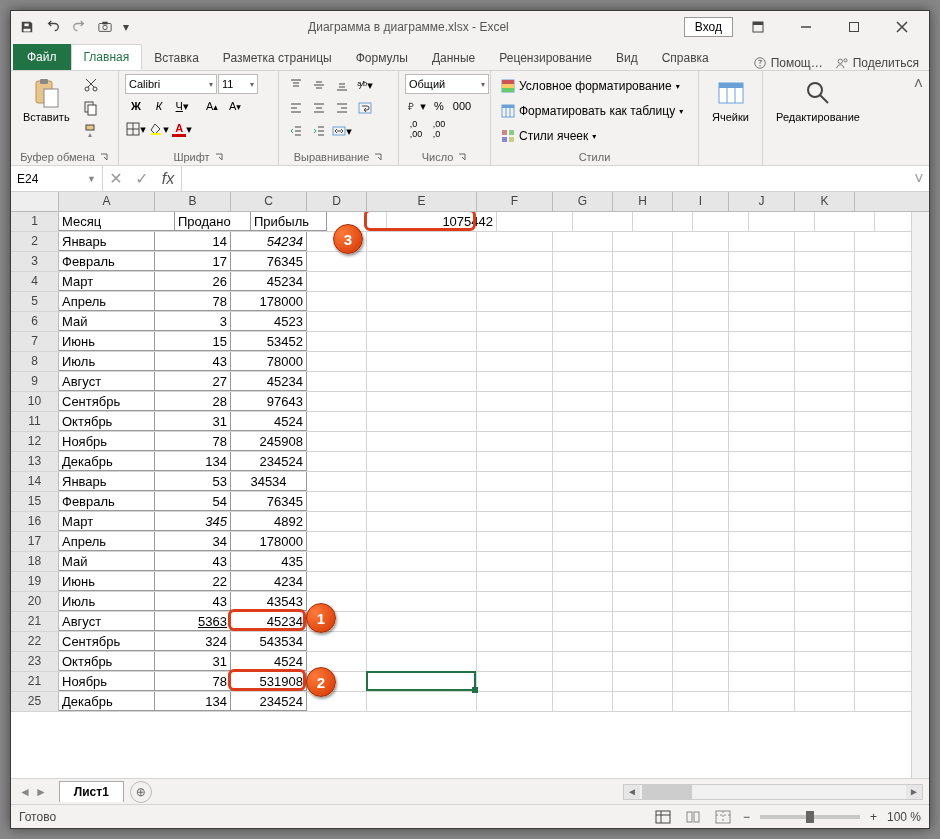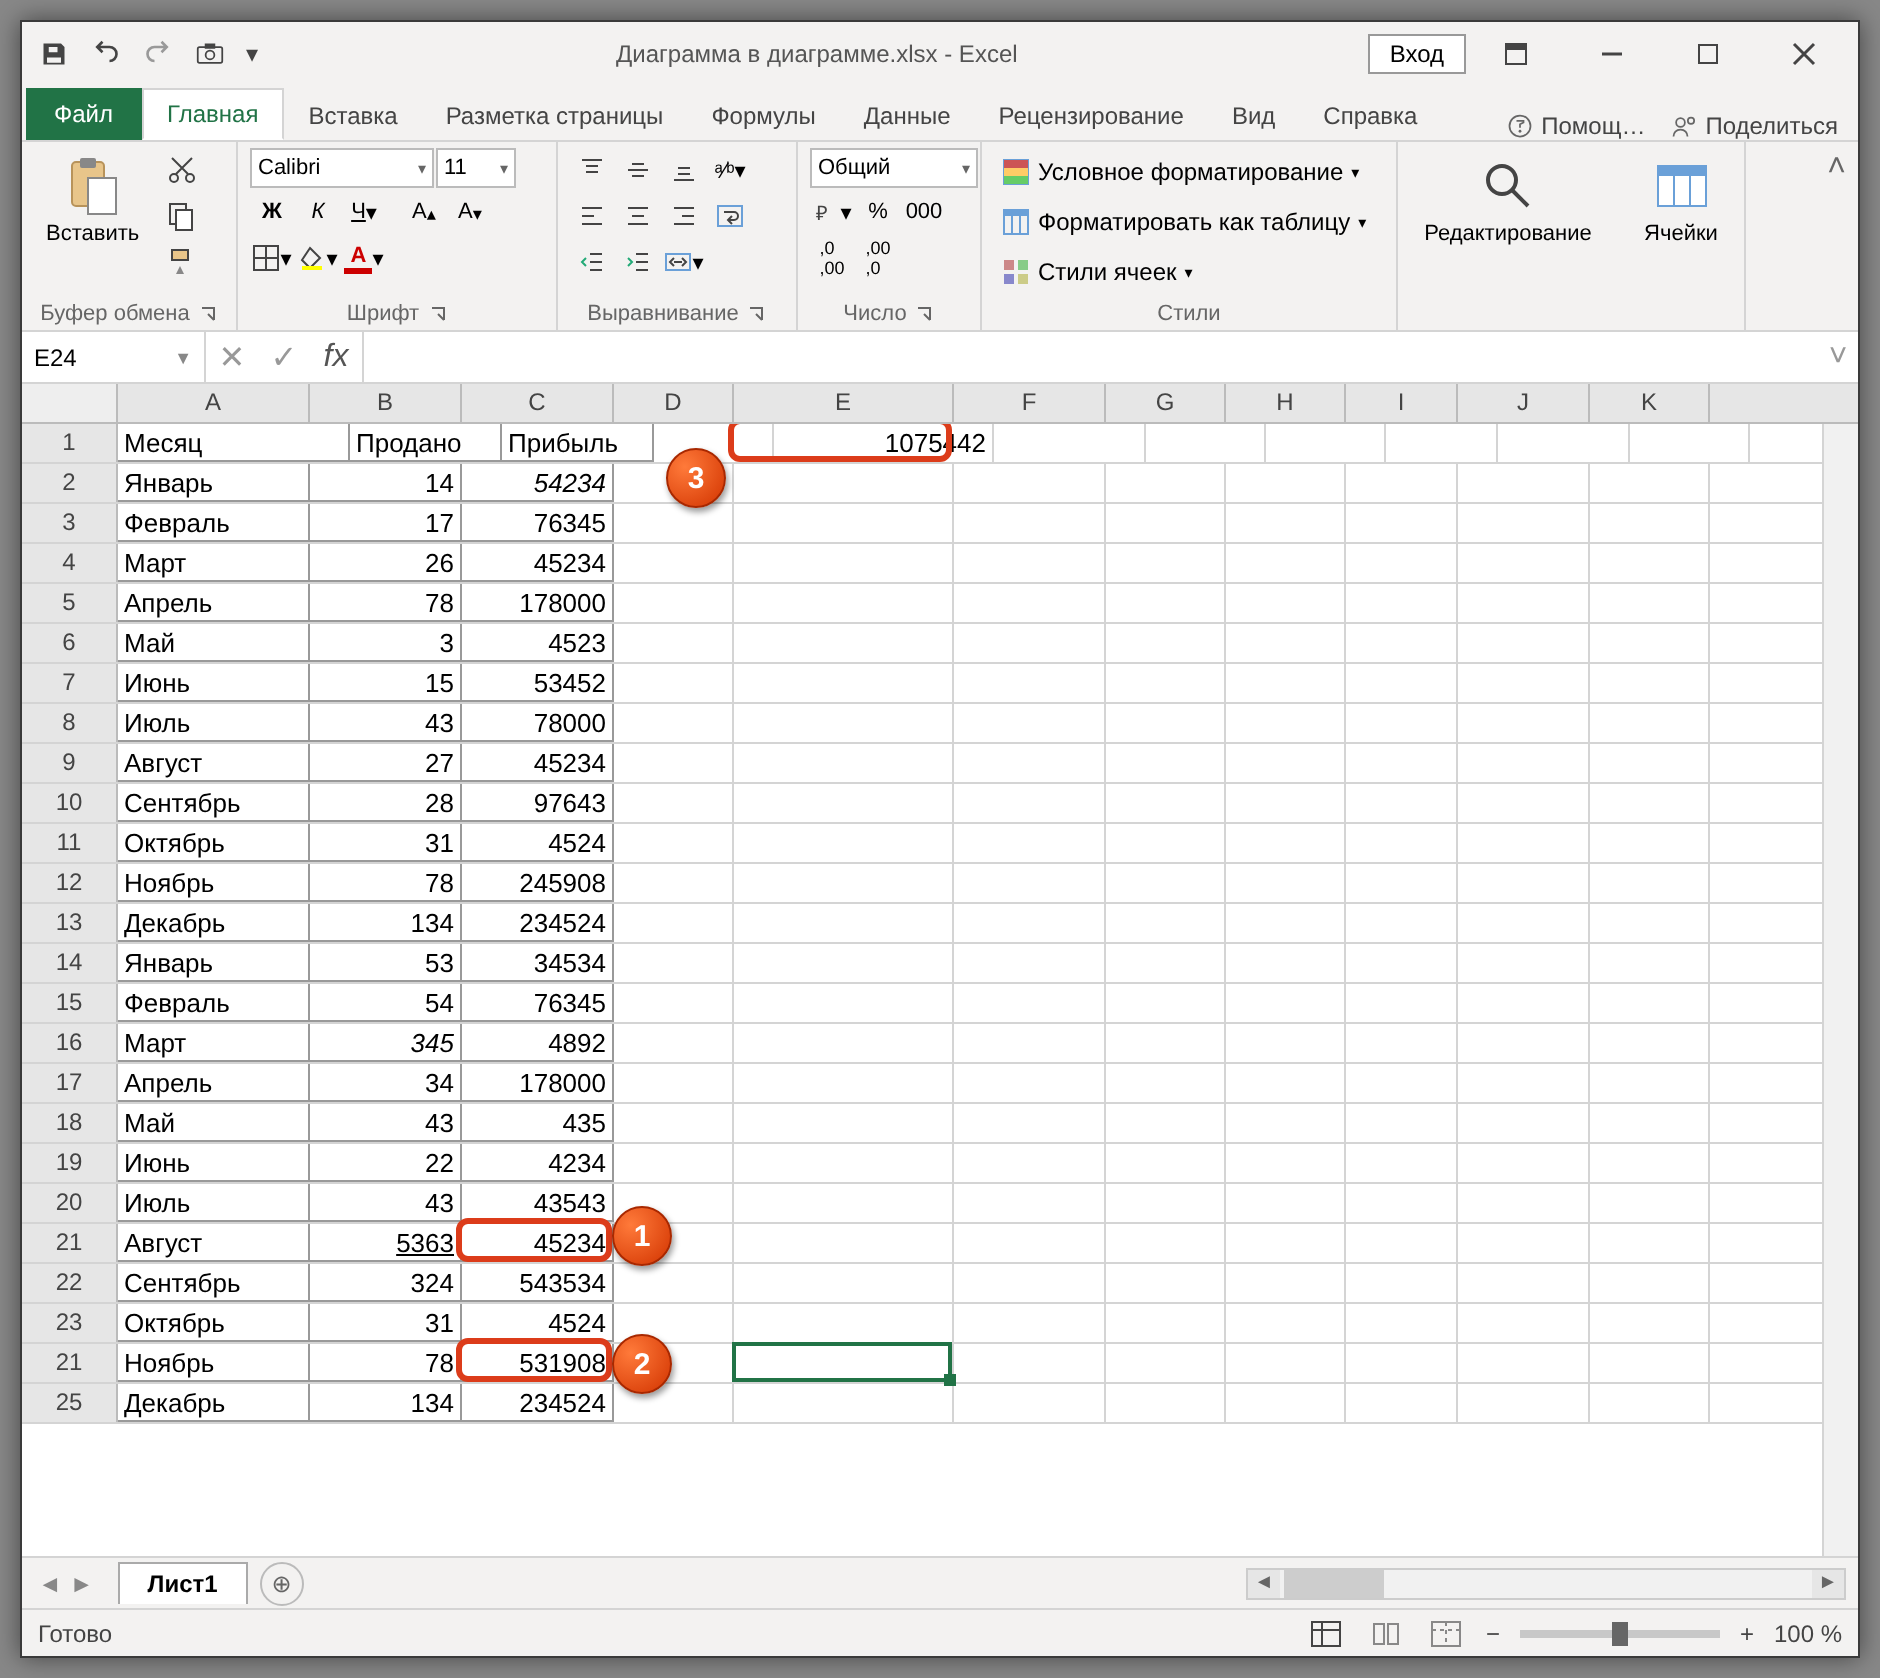--- a/index.html
+++ b/index.html
@@ -422,43 +422,43 @@
               <span>Стили ячеек</span>
               <span class="caret" style="font-size:8px;">▾</span>
             </div>
         </div>
       </div>
       <div class="ribbon-group-label">
           <span>Стили</span>
         </div>
     </div>
 
-    <div class="ribbon-group" style="width:110px;border-right:none;">
-      <div class="ribbon-group-body" style="justify-content:center;">
-        <div class="big-btn">
-          <svg viewBox="0 0 32 32">
-              <circle cx="13" cy="13" r="7" fill="none" stroke="#444" stroke-width="2"></circle>
-              <line x1="18" y1="18" x2="26" y2="26" stroke="#444" stroke-width="2"></line>
-            </svg>
-          <span>Редактирование</span>
-        </div>
-      </div>
-      <div class="ribbon-group-label"></div>
-    </div>
-
     <div class="ribbon-group" style="width:64px;">
       <div class="ribbon-group-body" style="justify-content:center;">
         <div class="big-btn">
           <svg viewBox="0 0 32 32">
               <rect x="4" y="6" width="24" height="20" fill="#fff" stroke="#6aa0d8"></rect>
               <rect x="4" y="6" width="24" height="5" fill="#6aa0d8"></rect>
               <line x1="12" y1="6" x2="12" y2="26" stroke="#6aa0d8"></line>
               <line x1="20" y1="6" x2="20" y2="26" stroke="#6aa0d8"></line>
             </svg>
           <span>Ячейки</span>
+        </div>
+      </div>
+      <div class="ribbon-group-label"></div>
+    </div>
+
+    <div class="ribbon-group" style="width:110px;border-right:none;">
+      <div class="ribbon-group-body" style="justify-content:center;">
+        <div class="big-btn">
+          <svg viewBox="0 0 32 32">
+              <circle cx="13" cy="13" r="7" fill="none" stroke="#444" stroke-width="2"></circle>
+              <line x1="18" y1="18" x2="26" y2="26" stroke="#444" stroke-width="2"></line>
+            </svg>
+          <span>Редактирование</span>
         </div>
       </div>
       <div class="ribbon-group-label"></div>
     </div>
     <div style="margin-left:auto;padding:4px 6px;"><span style="cursor:pointer;color:#666;">˄</span></div>
   </div>
 
   <div class="formula-bar">
     <div class="namebox">
         <span>E24</span>
@@ -669,21 +669,21 @@
             <div class="cell" style="width: 60px;"></div>
             <div class="cell" style="width: 60px;"></div>
             <div class="cell" style="width: 56px;"></div>
             <div class="cell" style="width: 66px;"></div>
             <div class="cell" style="width: 60px;"></div>
           </div>
           <div class="grid-row">
             <div class="rowh">14</div>
             <div class="cell t db" style="width: 96px;">Январь</div>
             <div class="cell n db" style="width: 76px;">53</div>
-            <div class="cell n db" style="width: 76px;">34534</div>
+            <div class="cell n db" style="width: 76px; text-align: center;">34534</div>
             <div class="cell" style="width: 60px;"></div>
             <div class="cell" style="width: 110px;"></div>
             <div class="cell" style="width: 76px;"></div>
             <div class="cell" style="width: 60px;"></div>
             <div class="cell" style="width: 60px;"></div>
             <div class="cell" style="width: 56px;"></div>
             <div class="cell" style="width: 66px;"></div>
             <div class="cell" style="width: 60px;"></div>
           </div>
           <div class="grid-row">

